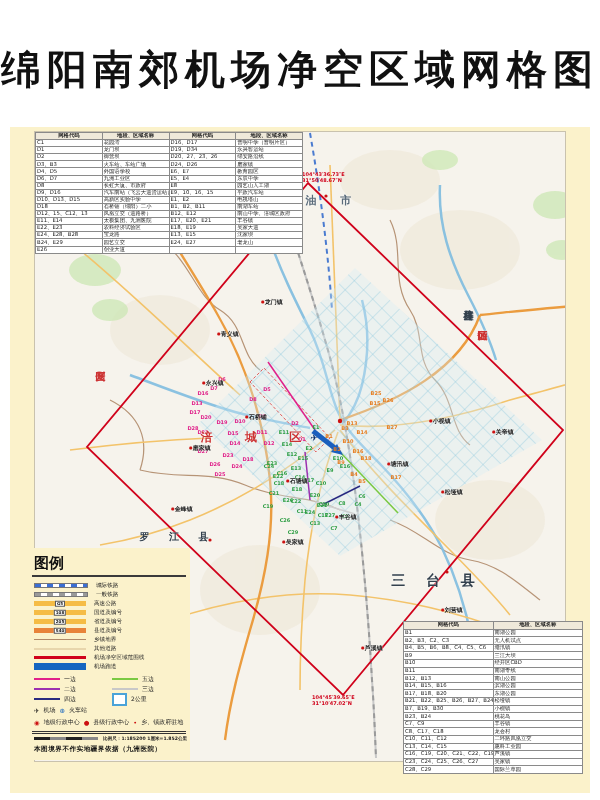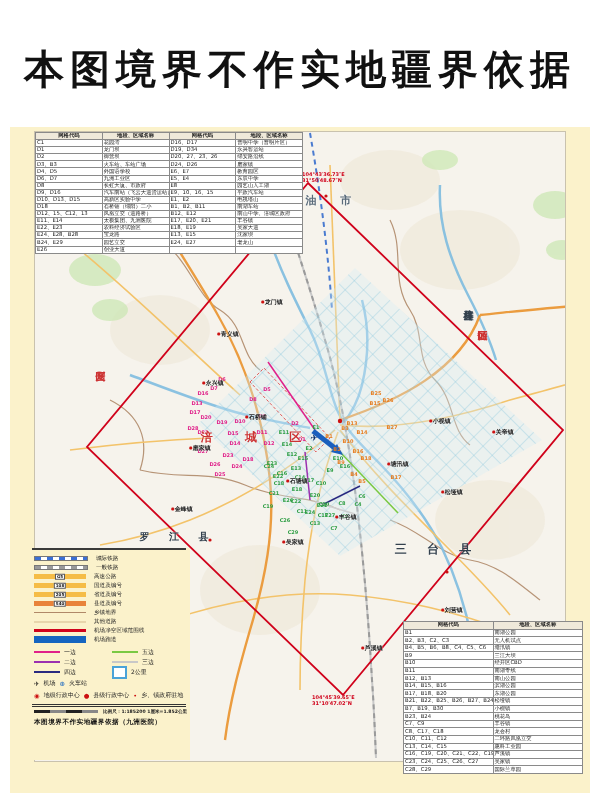--- a/index.html
+++ b/index.html
@@ -73,21 +73,21 @@
   .region-label{font-weight:900;text-shadow:0 0 2px #fff;}
   .region-v{writing-mode:vertical-rl;text-orientation:upright;}
   .coord{font-size:5px;line-height:5.6px;color:#d0021b;font-weight:700;transform:none;}
   .air-sym{font-size:9px;color:#0a2f6b;}
 </style>
 </head>
 <body>
 
 <div class="page">
 
-  <div class="title">本图境界不作实地疆界依据</div>
+  <div class="title">绵阳南郊机场净空区域网格图</div>
 
   <div class="sheet">
 
     <div class="mapbox">
       <svg width="530" height="629" viewBox="25 132 530 629">
         <defs>
           <pattern id="gridp" width="13" height="13" patternUnits="userSpaceOnUse" patternTransform="rotate(45 350 420)">
             <path d="M0 0 H13 M0 0 V13" stroke="#86c5dd" stroke-width="0.7" fill="none"></path>
           </pattern>
         </defs>
@@ -274,21 +274,21 @@
         <span class="lbl town-label" style="left: 172px; top: 382px;"><span class="dot"></span>金峰镇</span>
         <span class="lbl town-label" style="left: 283px; top: 415px;"><span class="dot"></span>吴家镇</span>
         <span class="lbl town-label" style="left: 362px; top: 521px;"><span class="dot"></span>芦溪镇</span>
         <span class="lbl town-label" style="left: 442px; top: 483px;"><span class="dot"></span>刘营镇</span>
         <span class="lbl region-label" style="color: rgb(90, 107, 122); font-size: 11px; letter-spacing: 10px; left: 306px; top: 73px;">江 油 市</span>
         <span class="lbl region-label region-v" style="color: rgb(204, 51, 51); font-size: 10px; left: 90px; top: 236px;">安州区</span>
         <span class="lbl region-label" style="color: rgb(204, 51, 51); font-size: 12px; letter-spacing: 14px; left: 248px; top: 310px;">涪 城 区</span>
         <span class="lbl region-label region-v" style="color: rgb(204, 51, 51); font-size: 10px; left: 472px; top: 195px;">游仙区</span>
         <span class="lbl region-label region-v" style="color: rgb(51, 64, 77); font-size: 10px; left: 458px; top: 175px;">梓潼县</span>
         <span class="lbl region-label" style="color: rgb(51, 64, 77); font-size: 10px; letter-spacing: 8px; left: 168px; top: 410px;">罗 江 县</span>
-        <span class="lbl region-label" style="color: rgb(51, 64, 77); font-size: 12px; letter-spacing: 8px; left: 427px; top: 422px;">三 台 县</span>
+        <span class="lbl region-label" style="color: rgb(51, 64, 77); font-size: 14px; letter-spacing: 8px; left: 427px; top: 454px;">三 台 县</span>
         <div class="lbl coord" style="left: 292px; top: 45px;">
           <div>104°43′36.73″E</div>
           <div>31°50′48.67″N</div>
         </div>
         <div class="lbl coord" style="left: 302px; top: 568px;">
           <div>104°45′39.65″E</div>
           <div>31°10′47.02″N</div>
         </div>
         <span class="lbl air-sym" style="left: 304px; top: 311px;">✈</span>
       </div>
@@ -483,20 +483,21 @@
             <td>吴家镇</td>
           </tr>
           <tr>
             <td>C28、C29</td>
             <td>国际兰草园</td>
           </tr>
         </tbody>
     </table>
 
     <div class="legend">
+      <div class="lg-title">图例</div>
       <hr class="lg-rule">
       <div id="legend-items">
           <div class="lg-item">
             <span class="sw sw-rail-blue"></span>
             <span class="lg-label">城际铁路</span>
           </div>
           <div class="lg-item">
             <span class="sw sw-rail-gray"></span>
             <span class="lg-label">一般铁路</span>
           </div>

